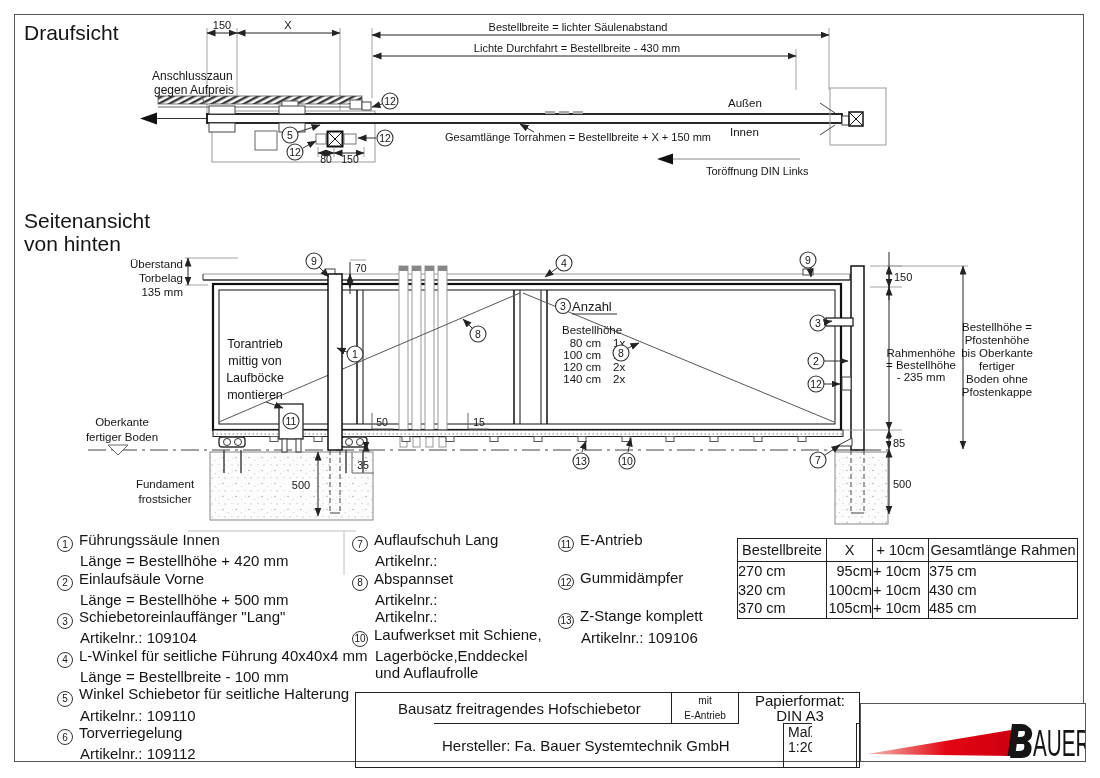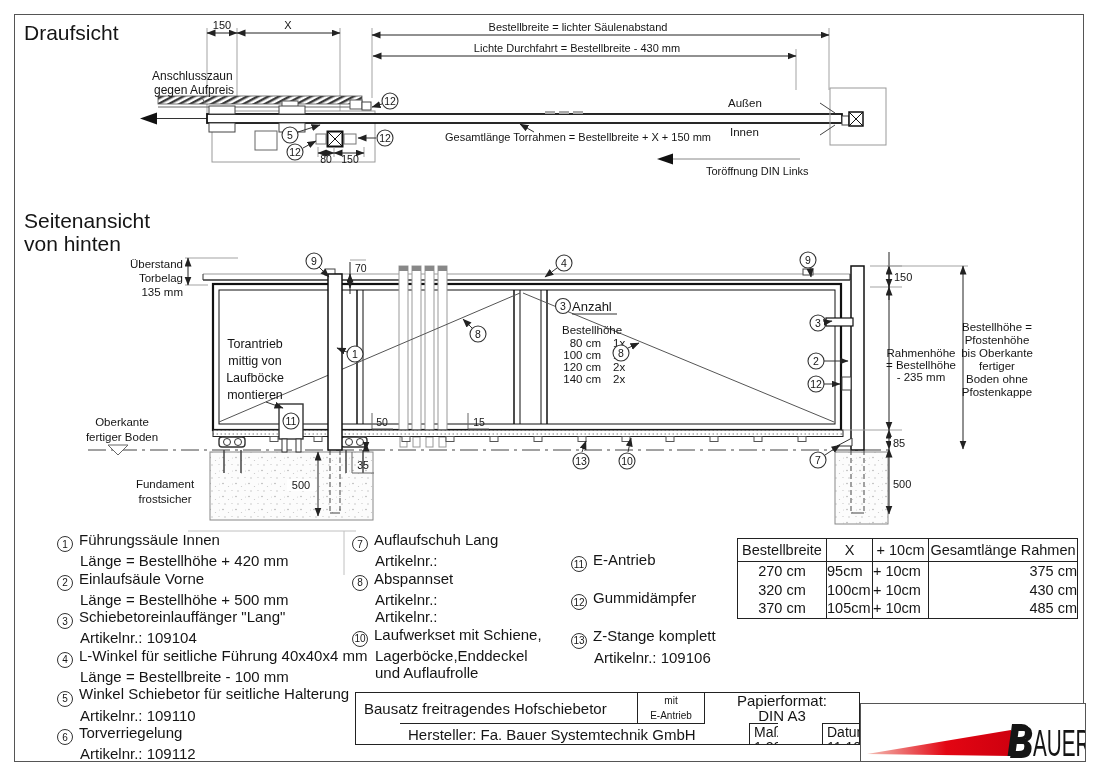--- a/index.html
+++ b/index.html
@@ -26,26 +26,26 @@
   .legend-col{position:absolute;font-size:15px;line-height:17.4px;white-space:nowrap;}
   .lg-l2{padding-left:23px;}
   .circ{display:inline-flex;width:16px;height:16px;border:1.2px solid #333;border-radius:50%;font-size:10px;align-items:center;justify-content:center;margin-right:6px;background:#fff;box-sizing:border-box;vertical-align:-2.5px;}
   .gap17{margin-bottom:17px;}
   
   .size-table{position:absolute;left:737px;top:538px;border-collapse:collapse;font-size:14.5px;table-layout:fixed;padding-left:27px;}
   .size-table th,.size-table td{border-left:1.5px solid #222;border-right:1.5px solid #222;padding:0;font-weight:normal;white-space:nowrap;}
   .size-table thead th{border-top:1.5px solid #222;border-bottom:1.5px solid #222;height:22px;text-align:center;}
   .size-table td{height:18.5px;}
   .size-table tbody tr:last-child td{border-bottom:1.5px solid #222;}
-  .c1{width:88px;text-align:center;padding-left:7px;}
-  .c2{width:45px;padding-right:2px;}
+  .c1{width:88px;text-align:left;padding-left:7px;}
+  .c2{width:45px;text-align:right;padding-right:2px;}
   .c3{width:55px;text-align:left;padding-left:3px;}
-  .c4{width:148px;text-align:right;}
+  .c4{width:148px;text-align:left;}
   
-  .tb{position:absolute;left:355px;top:692px;width:505px;height:53px;border:1.6px solid #222;box-sizing:border-box;display:grid;grid-template-columns:281px 68px 73px 1fr;grid-template-rows:30px 1fr;font-size:15px;}
+  .tb{position:absolute;left:355px;top:692px;width:505px;height:76px;border:1.6px solid #222;box-sizing:border-box;display:grid;grid-template-columns:281px 68px 73px 1fr;grid-template-rows:30px 1fr;font-size:15px;padding-left:34px;}
   .tb>div{box-sizing:border-box;overflow:hidden;}
   .tbc{display:flex;align-items:center;padding-left:8px;white-space:nowrap;}
   .tbcc{display:flex;flex-direction:column;align-items:center;justify-content:center;line-height:15px;text-align:center;}
   .tbsm{font-size:14px;line-height:15px;padding:1px 0 0 4px;}
   .bl{border-left:1.6px solid #222;}
   .bt{border-top:1.6px solid #222;margin-left:44px;}
   .br{border-right:1.6px solid #222;}
   .span2c{grid-column:3 / 5;}
   .span2a{grid-column:1 / 3;}
   
@@ -505,21 +505,21 @@
   <div>
     <div class="lg-l2">Artikelnr.:</div>
   </div>
   <div>
     <div><span class="circ">10</span><span>Laufwerkset mit Schiene,</span></div>
     <div class="lg-l2">Lagerböcke,Enddeckel</div>
     <div class="lg-l2">und Auflaufrolle</div>
   </div>
 </div>
 
-<div class="legend-col" style="left:571px;top:531px;margin-top:20px;">
+<div class="legend-col" style="left:558px;top:531px;">
   <div class="gap17">
     <div><span class="circ">11</span><span>E-Antrieb</span></div>
   </div>
   <div class="gap17">
     <div><span class="circ">12</span><span>Gummidämpfer</span></div>
   </div>
   <div>
     <div><span class="circ">13</span><span>Z-Stange komplett</span></div>
     <div class="lg-l2">Artikelnr.: 109106</div>
   </div>

